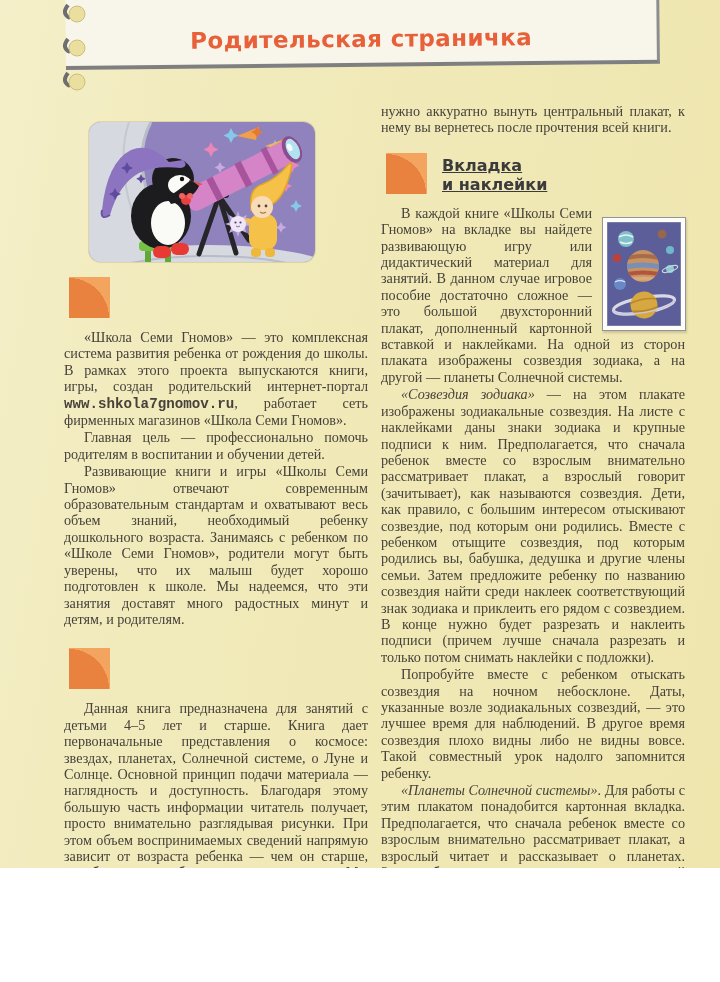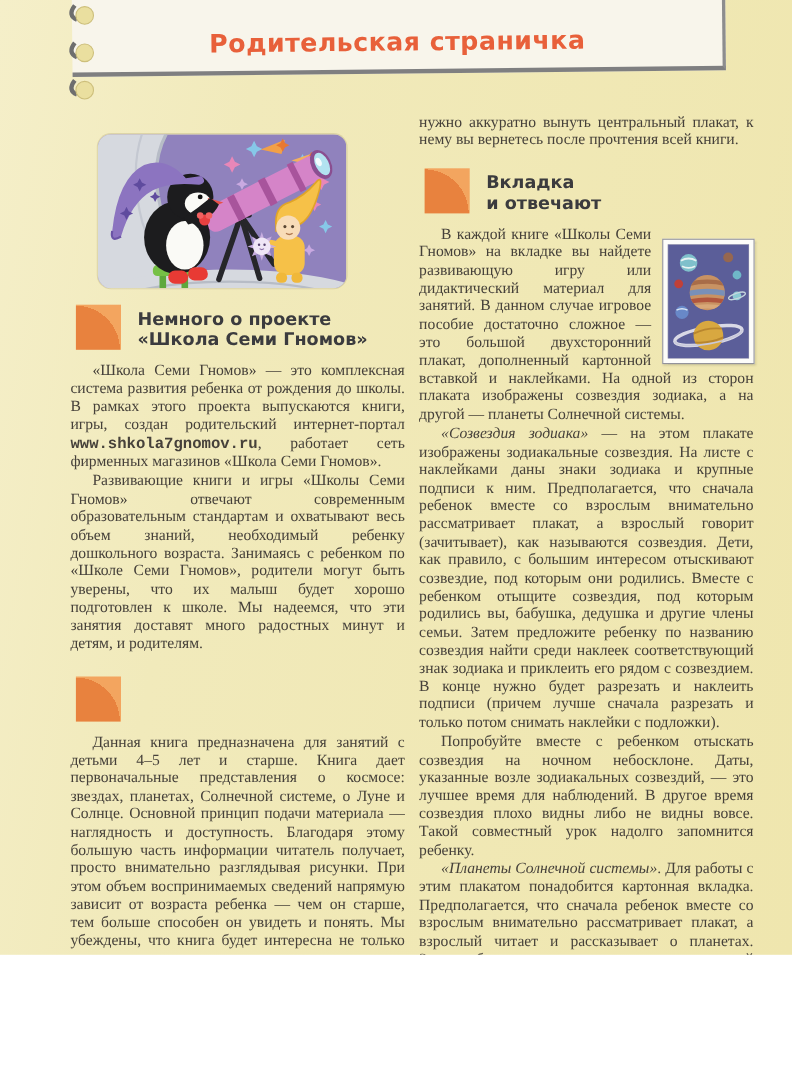--- a/index.html
+++ b/index.html
@@ -33,21 +33,21 @@
   p.body i{}
   .url-bold{font-weight:bold;font-family:Liberation Mono, monospace;}
   
   .sec{display:flex;align-items:flex-start;gap:15px;margin:15px 0 11px 6px;}
   .sec-icon{
     width:41px;height:41px;flex:none;
     background:radial-gradient(circle at 0% 100%, #E8823E 0 40px, #F3A55F 40px);
   }
   .sec-titles{
     font-family:"DejaVu Sans",sans-serif;font-weight:bold;
-    font-size:16px;line-height:19px;color:#3B3B3E;padding-top:3px;
+    font-size:16px;line-height:19px;color:#3B3B3E;padding-top:3px;text-decoration:underline;
   }
   
   .illustration{
     width:226px;height:140px;margin:16px 0 0 26px;border-radius:12px;overflow:hidden;
     box-shadow:0 0 0 1px rgba(180,170,120,.35);
   }
   
   .poster{
     float:right;width:84px;margin:12px 0 4px 10px;
     background:#FDFDFA;border:1px solid #93939B;padding:4px;box-sizing:border-box;
@@ -180,42 +180,39 @@
           <circle cx="0" cy="0" r="8" fill="#EFE6F6"></circle>
           <circle cx="-2.5" cy="-1.5" r="1.1" fill="#55416E"></circle>
           <circle cx="2.5" cy="-1.5" r="1.1" fill="#55416E"></circle>
           <path d="M-2,2 q2,1.8 4,0" stroke="#8A6FA8" stroke-width="1" fill="none"></path>
         </g>
       </svg>
     </div>
 
     <div class="sec">
       <div class="sec-icon"></div>
-      <div class="sec-titles">
-        <div>Немного о проекте</div>
-        <div>«Школа Семи Гномов»</div>
-      </div>
     </div>
     <p class="body"><span>«Школа Семи Гномов» — это комплексная система развития ребенка от рождения до школы. В рамках этого проекта выпускаются книги, игры, создан родительский интернет-портал </span><span class="url-bold">www.shkola7gnomov.ru</span><span>, работает сеть фирменных магазинов «Школа Семи Гномов».</span></p>
+    <p class="body">Главная цель — профессионально помочь родителям в воспитании и обучении детей.</p>
     <p class="body">Развивающие книги и игры «Школы Семи Гномов» отвечают современным образовательным стандартам и охватывают весь объем знаний, необходимый ребенку дошкольного возраста. Занимаясь с ребенком по «Школе Семи Гномов», родители могут быть уверены, что их малыш будет хорошо подготовлен к школе. Мы надеемся, что эти занятия доставят много радостных минут и детям, и родителям.</p>
 
     <div class="sec" style="margin-top:21px;">
       <div class="sec-icon"></div>
     </div>
     <p class="body">Данная книга предназначена для занятий с детьми 4–5 лет и старше. Книга дает первоначальные представления о космосе: звездах, планетах, Солнечной системе, о Луне и Солнце. Основной принцип подачи материала — наглядность и доступность. Благодаря этому большую часть информации читатель получает, просто внимательно разглядывая рисунки. При этом объем воспринимаемых сведений напрямую зависит от возраста ребенка — чем он старше, тем больше способен он увидеть и понять. Мы убеждены, что книга будет интересна не только маленьким детям, но и школьникам, и даже взрослым. Поэтому возрастную рекомендацию, обозначенную на обложке, следует воспринимать как минимальный возраст, с которого имеет смысл заниматься с ребенком по данной книге. До начала занятий</p>
   </div>
 
   <div class="col col-right">
     <p class="body" style="text-indent:0;">нужно аккуратно вынуть центральный плакат, к нему вы вернетесь после прочтения всей книги.</p>
 
     <div class="sec" style="margin-top:17px;">
       <div class="sec-icon"></div>
       <div class="sec-titles">
         <div>Вкладка</div>
-        <div>и отвечают</div>
+        <div>и наклейки</div>
       </div>
     </div>
 
     <div>
 
       <div class="poster">
         <svg viewBox="0 0 74 104">
           <rect x="0" y="0" width="74" height="104" fill="#5B5E99" stroke="#9A9AB0" stroke-width="1"></rect>
 
           <circle cx="19" cy="17" r="8" fill="#7FC0CB"></circle>

